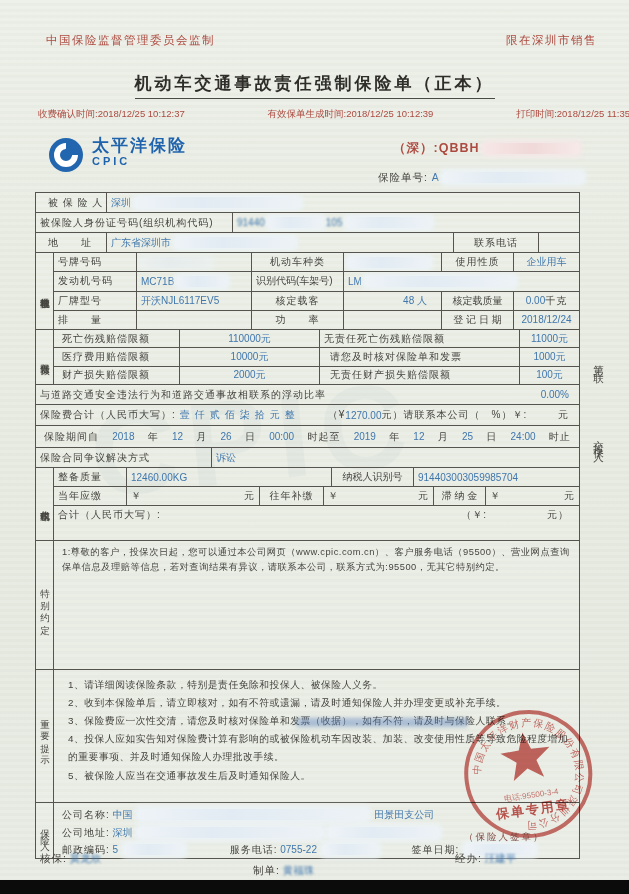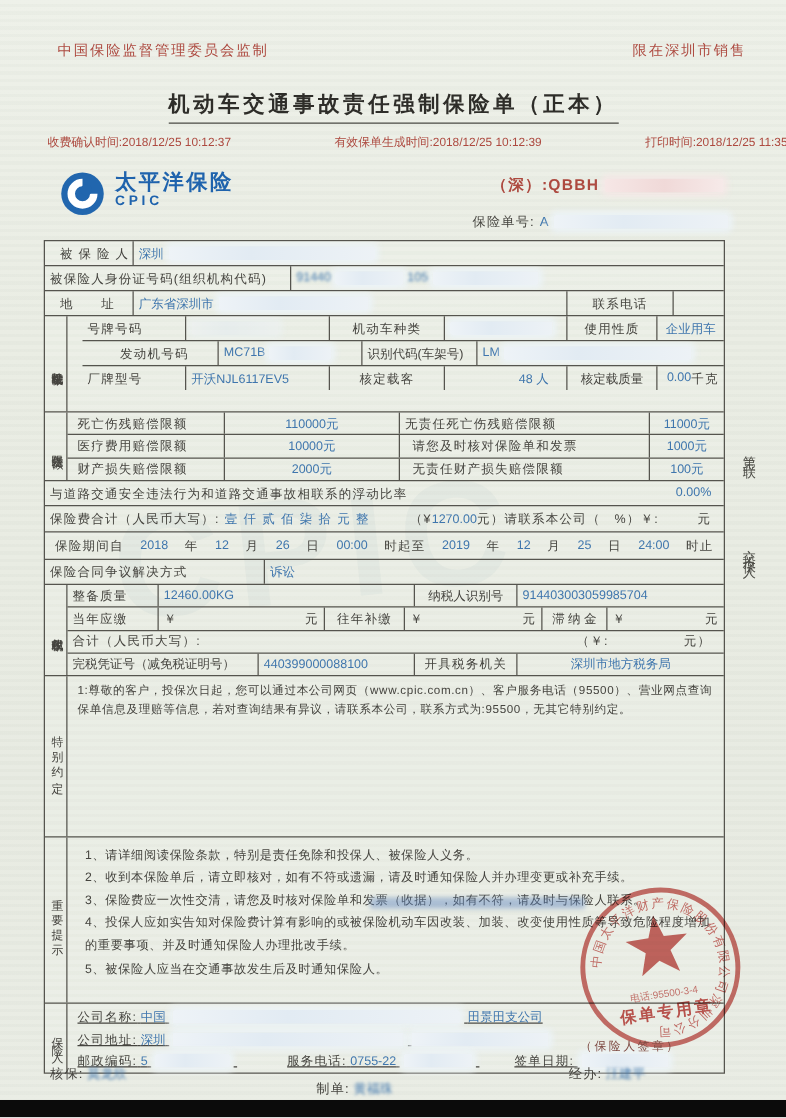--- a/index.html
+++ b/index.html
@@ -116,21 +116,21 @@
       <div class="c" style="flex:1;">
         <span class="bv">广东省深圳市</span>
         <span class="rd" style="width:120px;margin-left:4px;"></span>
       </div>
       <div class="c cen" style="width:85px;">
           <span class="lab">联系电话</span>
         </div>
       <div class="c" style="width:41px;"></div>
     </div>
 
-    <div class="grp" style="height:76px;gap:12px;">
+    <div class="grp" style="height:76px;">
       <div class="vlab">被保险机动车</div>
       <div class="gin">
         <div class="r h19">
           <div class="c" style="width:82px;">
               <span class="lab">号牌号码</span>
             </div>
           <div class="c" style="width:115px;">
               <span class="rd" style="width:70px;opacity:.5;"></span>
             </div>
           <div class="c cen" style="width:92px;">
@@ -140,21 +140,21 @@
               <span class="rd" style="width:82px;"></span>
             </div>
           <div class="c cen" style="width:72px;">
               <span class="lab">使用性质</span>
             </div>
           <div class="c cen" style="flex:1;">
               <span class="bv">企业用车</span>
             </div>
         </div>
         <div class="r h19">
-          <div class="c" style="width:82px;margin-left:26px;">
+          <div class="c" style="width:82px;">
               <span class="lab">发动机号码</span>
             </div>
           <div class="c" style="width:115px;">
             <span class="bv">MC71B</span>
             <span class="rd" style="width:50px;margin-left:3px;"></span>
           </div>
           <div class="c" style="width:92px;">
               <span class="lab" style="letter-spacing:0;">识别代码(车架号)</span>
             </div>
           <div class="c" style="flex:1;">
@@ -171,24 +171,40 @@
             </div>
           <div class="c cen" style="width:92px;">
               <span class="lab">核定载客</span>
             </div>
           <div class="c" style="width:98px;justify-content:flex-end;padding-right:14px;">
               <span class="bv">48 人</span>
             </div>
           <div class="c cen" style="width:72px;">
               <span class="lab" style="letter-spacing:0;">核定载质量</span>
             </div>
-          <div class="c" style="flex:1;justify-content:flex-end;">
+          <div class="c" style="flex:1;justify-content:center;">
             <span class="bv">0.00</span>
             <span class="lab">千克</span>
           </div>
+        </div>
+        <div class="r h19">
+          <div class="c" style="width:82px;">
+              <span class="lab">排　　量</span>
+            </div>
+          <div class="c" style="width:115px;"></div>
+          <div class="c cen" style="width:92px;">
+              <span class="lab">功　　率</span>
+            </div>
+          <div class="c" style="width:98px;"></div>
+          <div class="c cen" style="width:72px;">
+              <span class="lab" style="letter-spacing:0;">登 记 日 期</span>
+            </div>
+          <div class="c cen" style="flex:1;">
+              <span class="bv">2018/12/24</span>
+            </div>
         </div>
       </div>
     </div>
 
     <div class="grp" style="height:54px;">
       <div class="vlab">责任限额</div>
       <div class="gin">
         <div class="r h18">
           <div class="c" style="width:125px;padding-left:8px;">
               <span class="lab">死亡伤残赔偿限额</span>
@@ -324,34 +340,20 @@
               <span class="lab">元</span>
           </div>
         </div>
         <div class="r h18">
           <div class="c" style="flex:1;">
             <span class="lab">合计（人民币大写）:</span>
             <span class="lab" style="margin-left:auto;">（￥:</span>
             <span class="lab" style="margin-left:60px;padding-right:6px;">元）</span>
           </div>
         </div>
-        <div class="r h18">
-          <div class="c" style="width:152px;">
-              <span class="lab" style="letter-spacing:0;">完税凭证号（减免税证明号）</span>
-            </div>
-          <div class="c" style="width:125px;">
-              <span class="bv">440399000088100</span>
-            </div>
-          <div class="c cen" style="width:82px;">
-              <span class="lab">开具税务机关</span>
-            </div>
-          <div class="c cen" style="flex:1;">
-              <span class="bv">深圳市地方税务局</span>
-            </div>
-        </div>
       </div>
     </div>
 
     <div class="grp" style="height:128px;">
       <div class="vlab" style="letter-spacing:12px;">特别约定</div>
       <div class="gin">
         <div style="padding:4px 8px;">
           <div class="noticeln bv" style="font-size:9.3px;line-height:1.6;white-space:normal;">1:尊敬的客户，投保次日起，您可以通过本公司网页（www.cpic.com.cn）、客户服务电话（95500）、营业网点查询保单信息及理赔等信息，若对查询结果有异议，请联系本公司，联系方式为:95500，无其它特别约定。</div>
         </div>
       </div>
@@ -366,21 +368,21 @@
           <div class="noticeln">3、保险费应一次性交清，请您及时核对保险单和发票（收据），如有不符，请及时与保险人联系。</div>
           <div class="noticeln">4、投保人应如实告知对保险费计算有影响的或被保险机动车因改装、加装、改变使用性质等导致危险程度增加的重要事项、并及时通知保险人办理批改手续。</div>
           <div class="noticeln">5、被保险人应当在交通事故发生后及时通知保险人。</div>
         </div>
       </div>
     </div>
 
     <div class="grp" style="height:55px;">
       <div class="vlab" style="letter-spacing:6px;">保险人</div>
       <div class="gin">
-        <div style="padding:3px 8px;line-height:1.75;white-space:nowrap;text-decoration:underline;">
+        <div style="padding:3px 8px;line-height:1.75;white-space:nowrap;">
           <div>
             <span class="lab">公司名称:</span>
             <span class="bv">中国</span>
             <span class="rd" style="width:230px;margin:0 3px;"></span>
             <span class="bv">田景田支公司</span>
           </div>
           <div>
             <span class="lab">公司地址:</span>
             <span class="bv">深圳</span>
             <span class="rd" style="width:185px;margin:0 3px;"></span>

